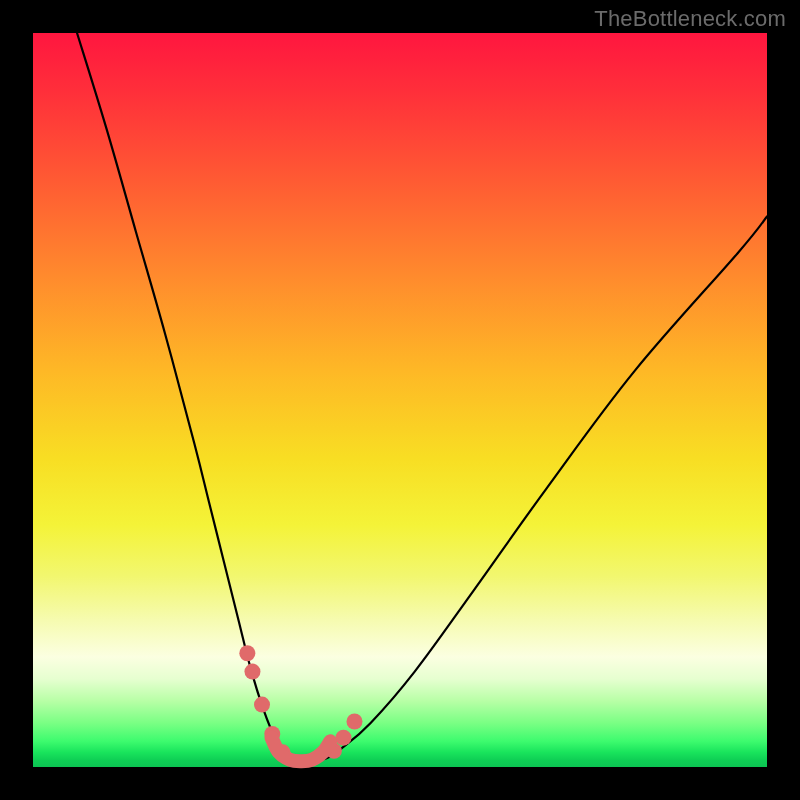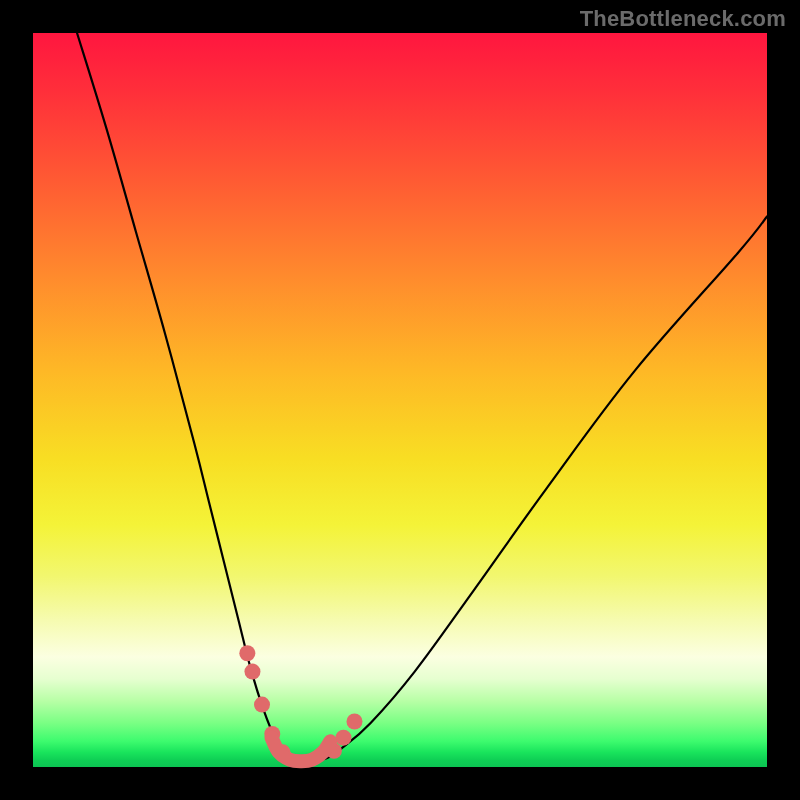--- a/index.html
+++ b/index.html
@@ -50,21 +50,21 @@
     width: 100%;
     height: 100%;
     overflow: visible;
   }
   .watermark {
     position: absolute;
     top: 6px;
     right: 14px;
     color: #6b6b6b;
     font-size: 22px;
-    font-weight: 700;
+    font-weight: 400;
     letter-spacing: 0.2px;
     user-select: none;
   }
 </style>
 </head>
 <body>
 
 <div class="frame">
 
   <div class="plot-area">

